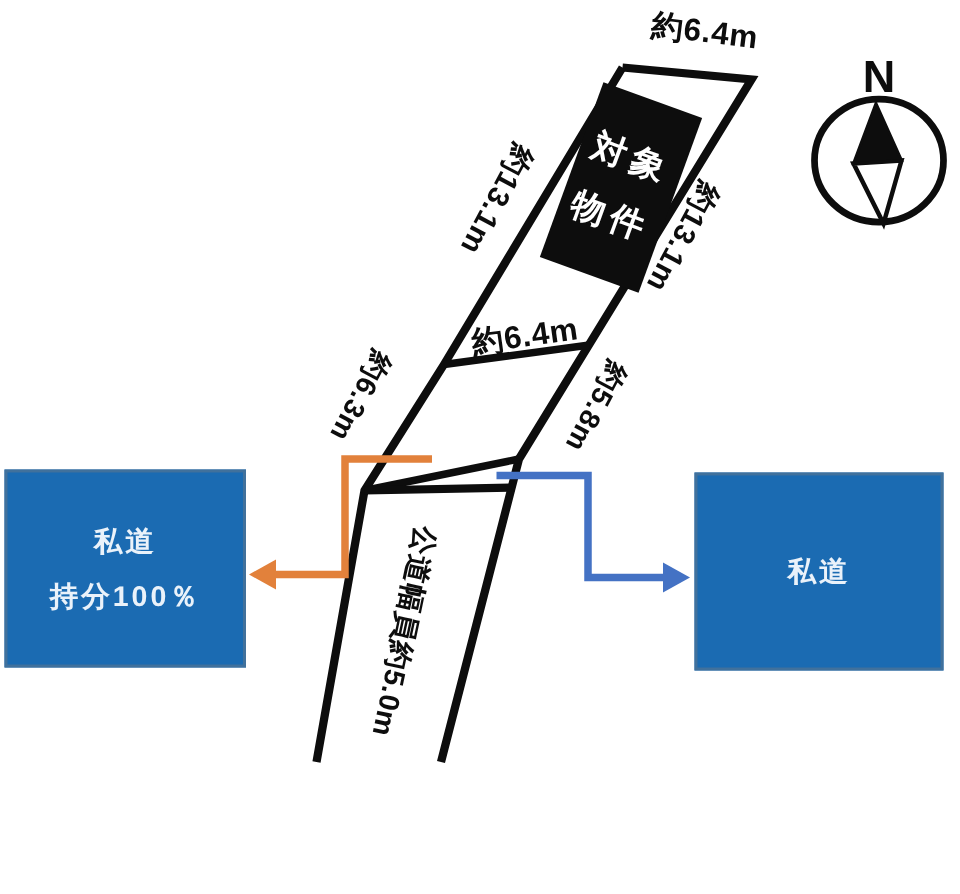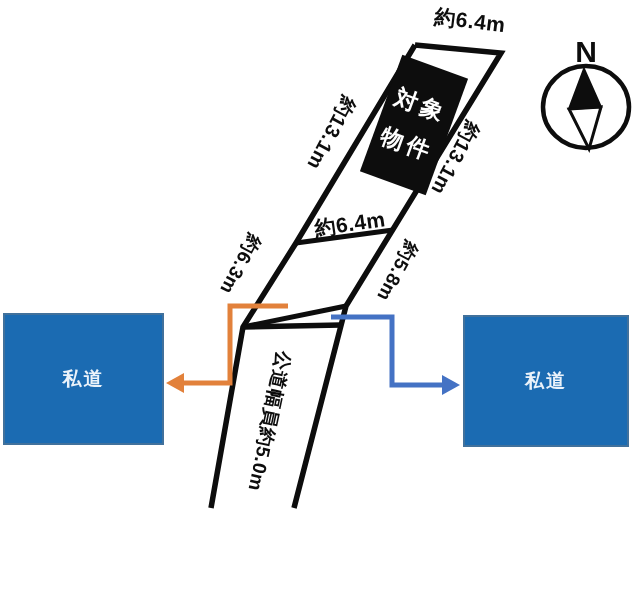--- a/index.html
+++ b/index.html
@@ -67,18 +67,19 @@
   <span class="lbl" style="left:455px;top:158px;font-size:20px;transform:translate(-50%,-50%) rotate(118deg);">約13.1m</span>
   <span class="lbl" style="left:350px;top:224px;font-size:21px;transform:translate(-50%,-50%) rotate(-8deg);">約6.4m</span>
   <span class="lbl" style="left:240px;top:264px;font-size:19px;transform:translate(-50%,-50%) rotate(118deg);">約6.3m</span>
   <span class="lbl" style="left:397px;top:271px;font-size:19px;transform:translate(-50%,-50%) rotate(118deg);">約5.8m</span>
   <span class="lbl" style="left:269px;top:421px;font-size:19px;transform:translate(-50%,-50%) rotate(102deg);">公道幅員約5.0m</span>
 
   <span class="north" style="left:586px;top:52px;">N</span>
 
   <div class="callout left">
     <span>私道</span>
+    <span>持分100％</span>
   </div>
   <div class="callout right">
     <span>私道</span>
   </div>
 
 </div>
 
 </body></html>

